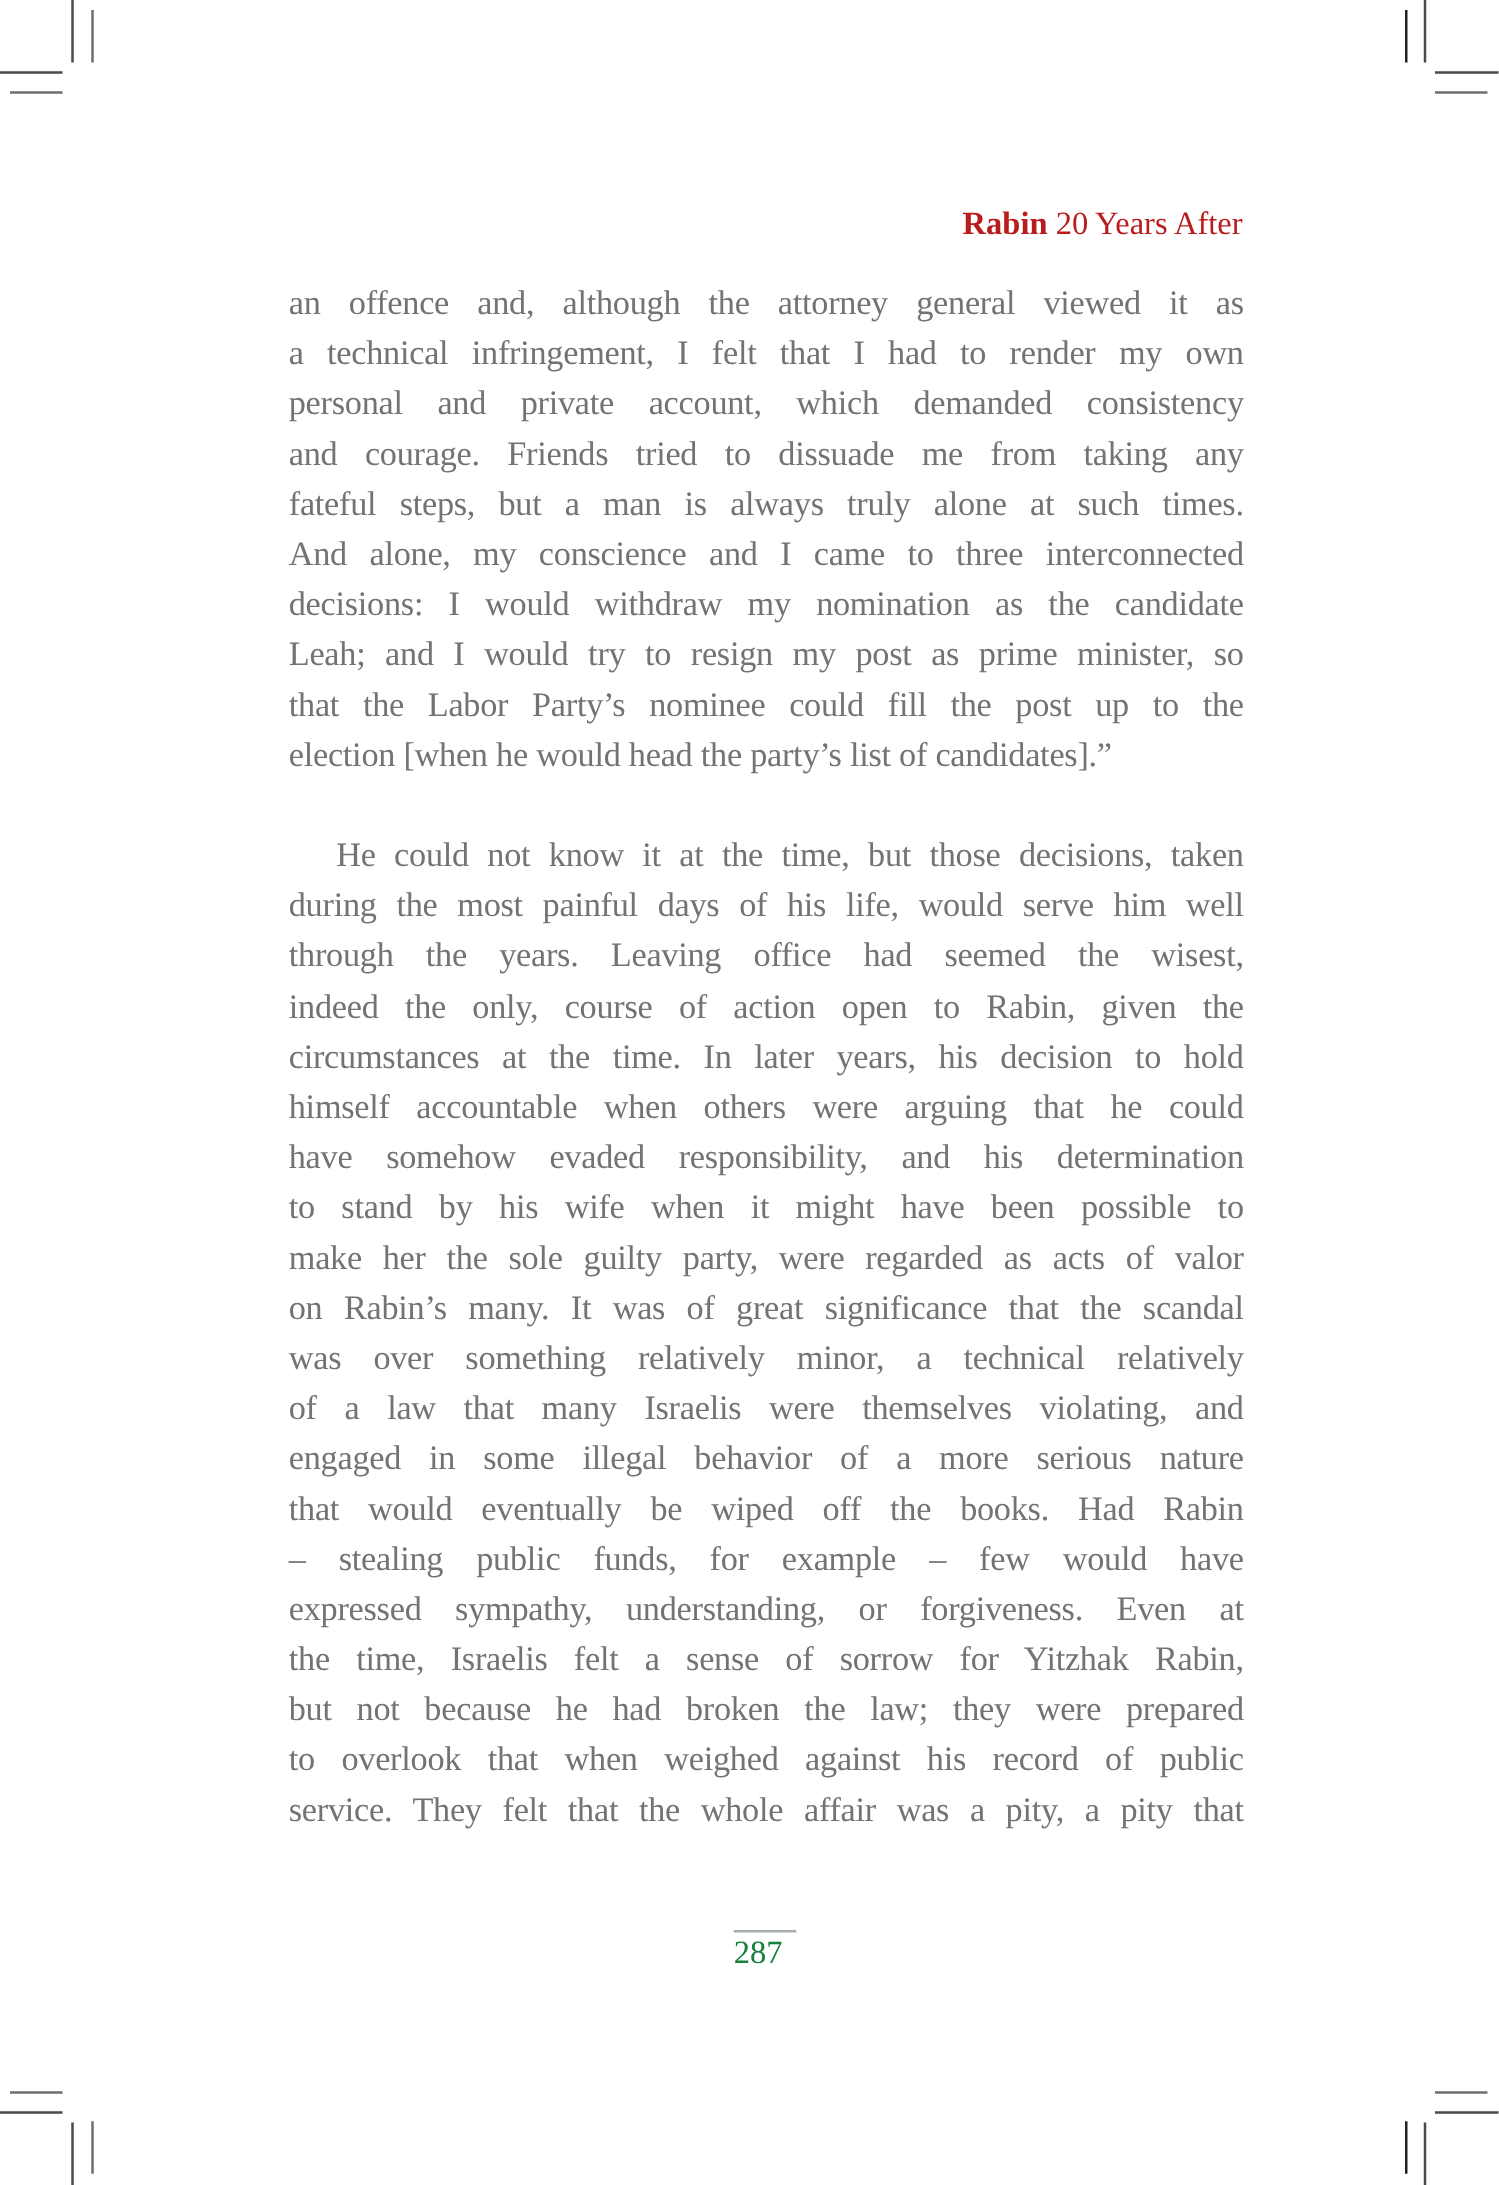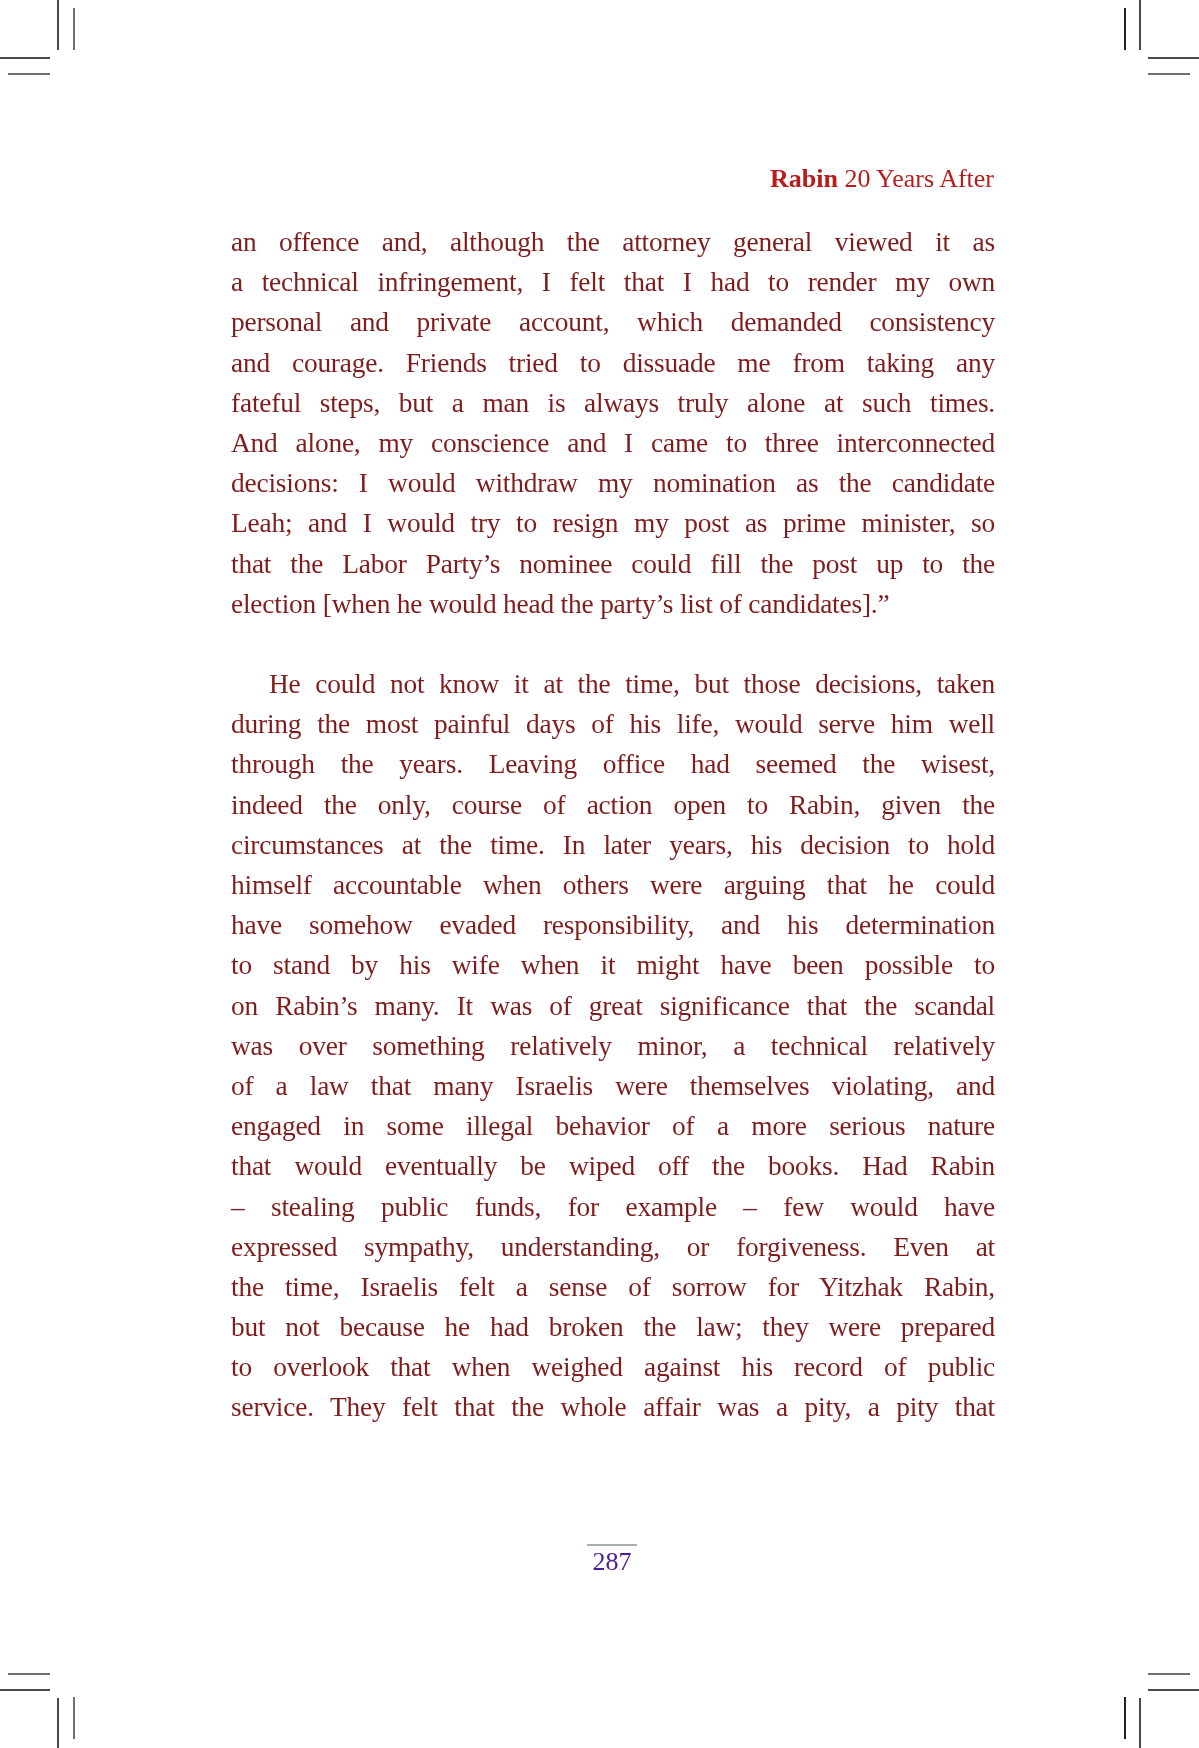--- a/index.html
+++ b/index.html
@@ -8,29 +8,29 @@
     .crop.dark { background: #4a4a4a; }
     .running-head {
       position: absolute; right: 205px; top: 164px;
       font-family: "Liberation Serif", serif; font-size: 26px; color: #b91c1c;
       line-height: 30px; white-space: nowrap;
     }
     .running-head b { font-weight: bold; }
     .body-text {
       position: absolute; left: 231px; top: 222px; width: 764px;
       font-family: "Liberation Serif", serif; font-size: 27.4px; line-height: 40.2px;
-      color: #7f1d1d; text-align: justify; letter-spacing: -0.2px;
+      color: #737373; text-align: justify; letter-spacing: -0.2px;
     }
     .line { display: block; text-align: justify; text-align-last: justify; white-space: nowrap; height: 40.2px; }
     .line.last { text-align-last: left; }
     .line.indent { text-indent: 38px; }
     .para-gap { height: 40.2px; }
     .folio {
-      position: absolute; left: 587px; top: 1544px; width: 50px; text-align: center;
-      font-family: "Liberation Serif", serif; font-size: 26px; color: #4c1d95;
+      position: absolute; left: 587px; top: 1544px; width: 50px; text-align: left;
+      font-family: "Liberation Serif", serif; font-size: 26px; color: #15803d;
       border-top: 2px solid #a8b0b0; padding-top: 2px; line-height: 28px;
     }
   </style>
 </head>
 <body>
 
 <div class="crop dark" style="left:0;top:57px;width:50px;height:2px;"></div>
 <div class="crop" style="left:8px;top:73px;width:42px;height:2px;"></div>
 <div class="crop dark" style="left:57px;top:0;width:2px;height:50px;"></div>
 <div class="crop" style="left:73px;top:8px;width:2px;height:42px;"></div>
@@ -70,20 +70,21 @@
     <div class="para-gap"></div>
     <div class="paragraph">
       <span class="line indent">He could not know it at the time, but those decisions, taken</span>
       <span class="line">during the most painful days of his life, would serve him well</span>
       <span class="line">through the years. Leaving office had seemed the wisest,</span>
       <span class="line">indeed the only, course of action open to Rabin, given the</span>
       <span class="line">circumstances at the time. In later years, his decision to hold</span>
       <span class="line">himself accountable when others were arguing  that he could</span>
       <span class="line">have somehow evaded responsibility, and his determination</span>
       <span class="line">to stand by his wife when it might have been possible to</span>
+      <span class="line">make her the sole guilty party, were regarded as acts of valor</span>
       <span class="line">on Rabin’s many. It was of great significance that the scandal</span>
       <span class="line">was over something relatively minor, a technical relatively</span>
       <span class="line">of a law that many Israelis were themselves violating, and</span>
       <span class="line">engaged in some illegal behavior of a more serious nature</span>
       <span class="line">that would eventually be wiped off the books. Had Rabin</span>
       <span class="line">– stealing public funds, for example – few would have</span>
       <span class="line">expressed sympathy, understanding, or forgiveness. Even at</span>
       <span class="line">the time, Israelis felt a sense of sorrow for Yitzhak Rabin,</span>
       <span class="line">but not because he had broken the law; they were prepared</span>
       <span class="line">to overlook that when weighed against his record of public</span>

